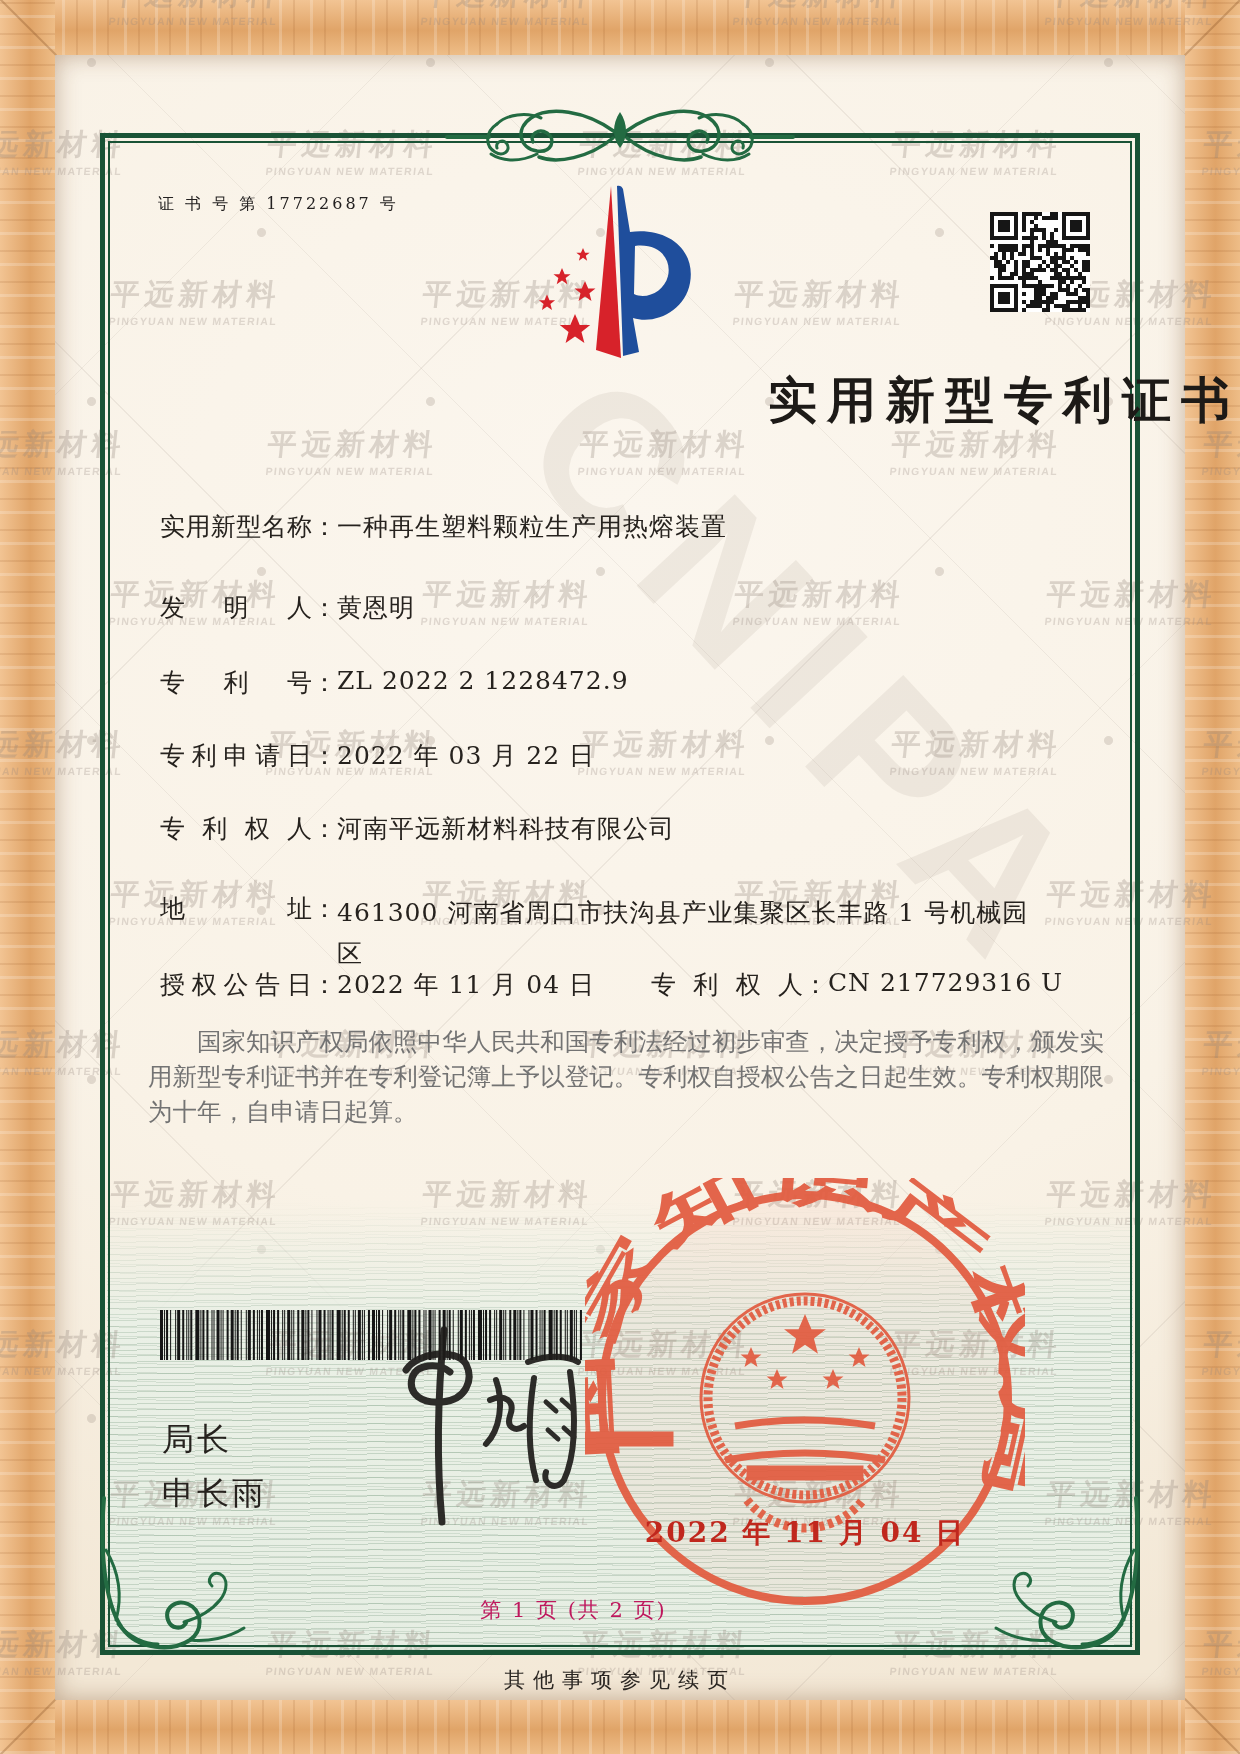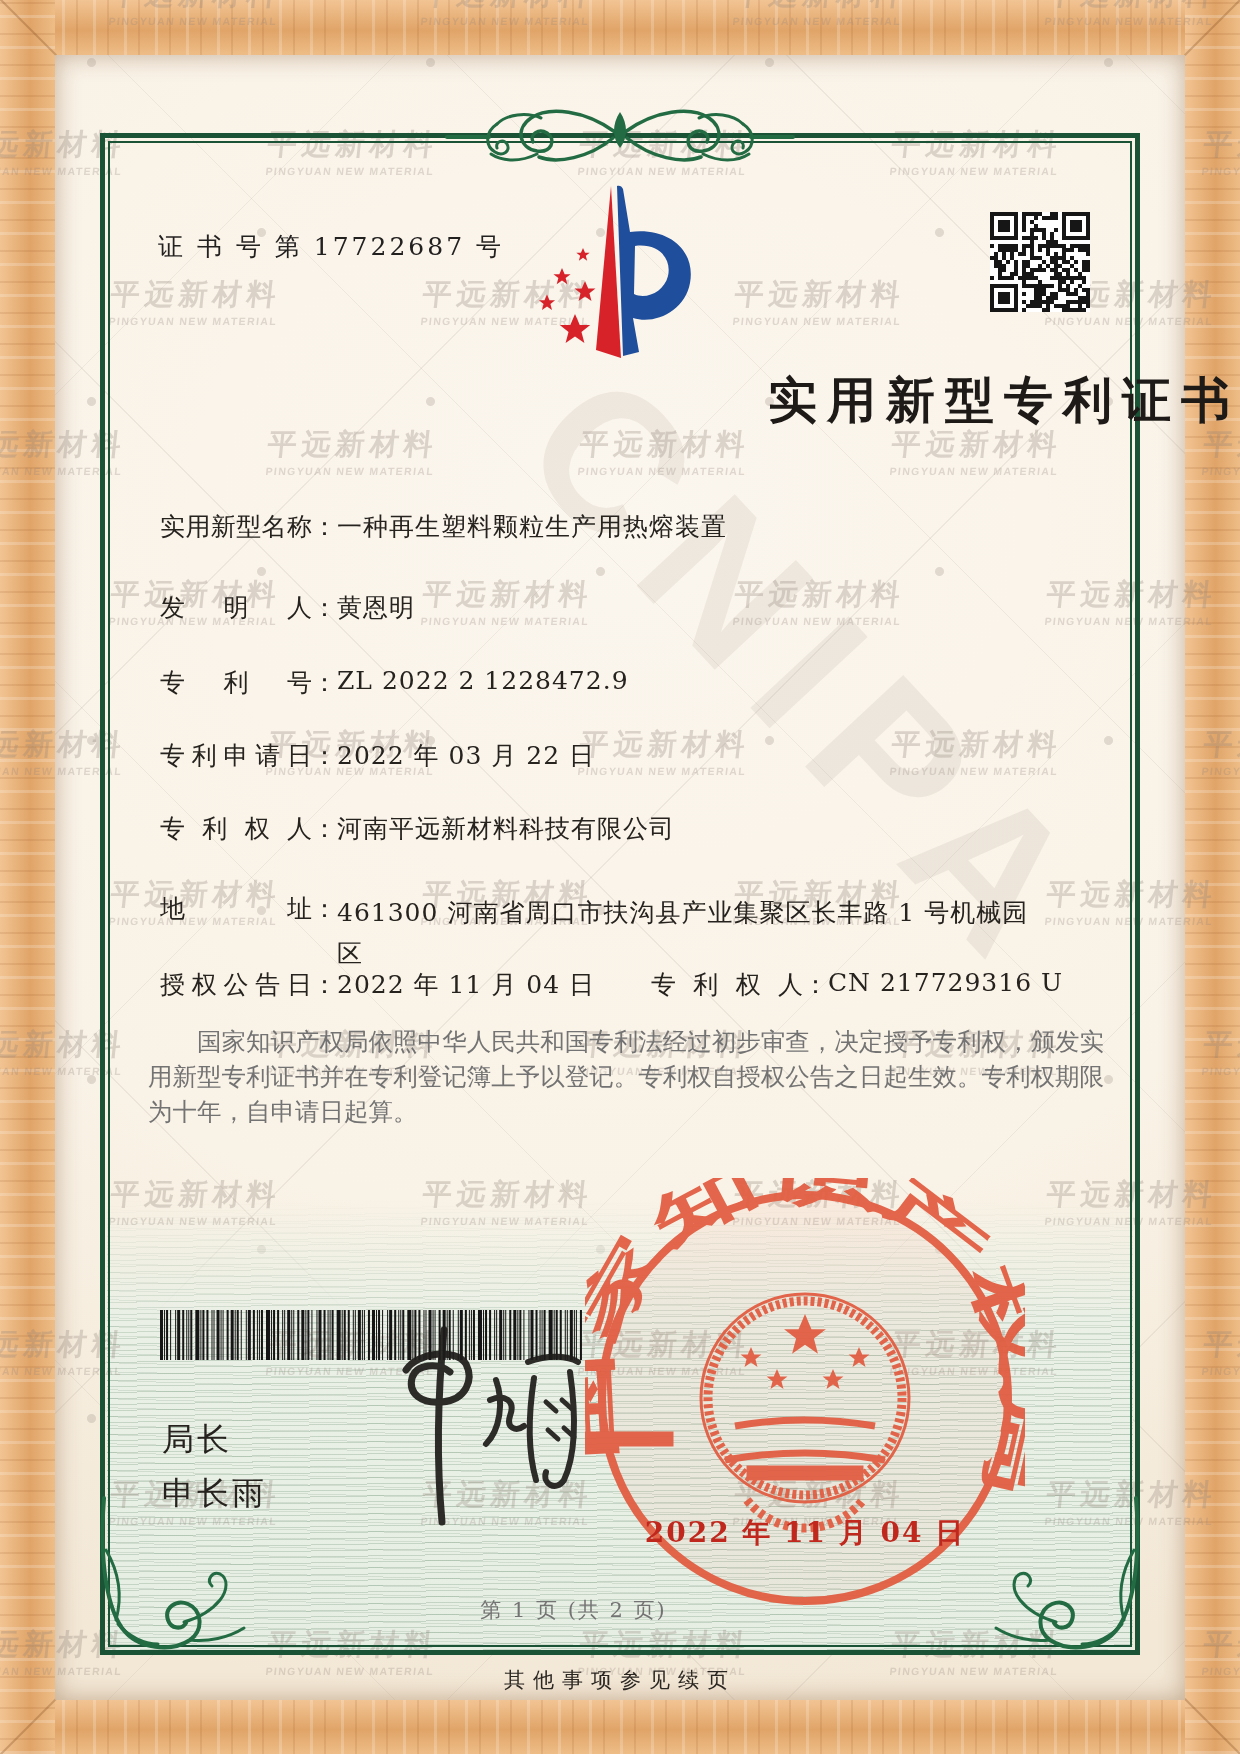--- a/index.html
+++ b/index.html
@@ -55,36 +55,36 @@
       font-family:"Liberation Sans",sans-serif;font-size:195px;font-weight:700;letter-spacing:26px;
       color:rgba(168,154,138,.15);transform:rotate(47deg);pointer-events:none;}
 
   
   .gborder{position:absolute;left:100px;top:133px;width:1040px;height:1522px;z-index:5;
            border:5px solid #1a5336;box-sizing:border-box;pointer-events:none;}
   .gborder .inner{position:absolute;inset:3px;border:2px solid #1a5336;}
   .orn{position:absolute;z-index:6;pointer-events:none;}
 
   
-  .certno{position:absolute;left:158px;top:194px;font-size:25px;letter-spacing:3px;color:#232020;z-index:6;margin-top:36px;}
+  .certno{position:absolute;left:158px;top:194px;font-size:16px;letter-spacing:3px;color:#232020;z-index:6;}
   .title{position:absolute;left:0;top:368px;width:1240px;text-align:right;font-size:49px;font-weight:700;
          letter-spacing:10px;color:#1d1a17;z-index:6;}
   .field{position:absolute;left:160px;font-size:25px;color:#26221e;z-index:6;white-space:nowrap;}
   .flabel{display:inline-block;width:152px;text-align:justify;text-align-last:justify;vertical-align:top;}
   .fcolon{display:inline-block;vertical-align:top;}
   .fvalue{display:inline-block;vertical-align:top;letter-spacing:1px;}
   .field.addr .fvalue{white-space:normal;width:700px;line-height:41px;}
   .g2{margin-left:56px;}
   .para{position:absolute;left:148px;width:956px;font-size:24.5px;line-height:35px;text-align:justify;
         text-indent:2em;color:#737373;z-index:6;}
   .issuer{position:absolute;left:162px;font-size:32px;letter-spacing:3px;color:#26221e;z-index:6;}
   .seal-date{position:absolute;left:600px;top:1514px;width:410px;text-align:center;font-size:28px;
         letter-spacing:2px;color:#c0271d;z-index:8;font-weight:700;}
   .page-num{position:absolute;left:100px;top:1596px;width:947px;text-align:center;font-size:21px;
-        color:#737373;z-index:6;letter-spacing:2px;}
+        color:#be185d;z-index:6;letter-spacing:2px;}
   .cont-note{position:absolute;left:0;top:1666px;width:1240px;text-align:center;font-size:21px;
         letter-spacing:8px;color:#2a2622;z-index:6;}
   .absimg{position:absolute;z-index:6;}
 </style>
 </head>
 <body>
 
 <div id="canvas">
 
   <svg width="0" height="0" style="position:absolute" aria-hidden="true">

